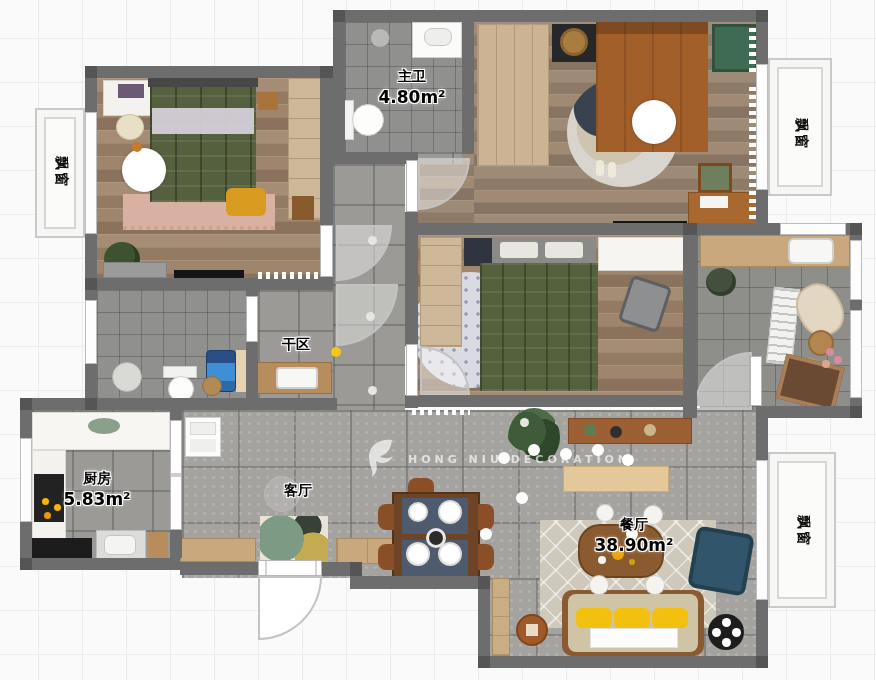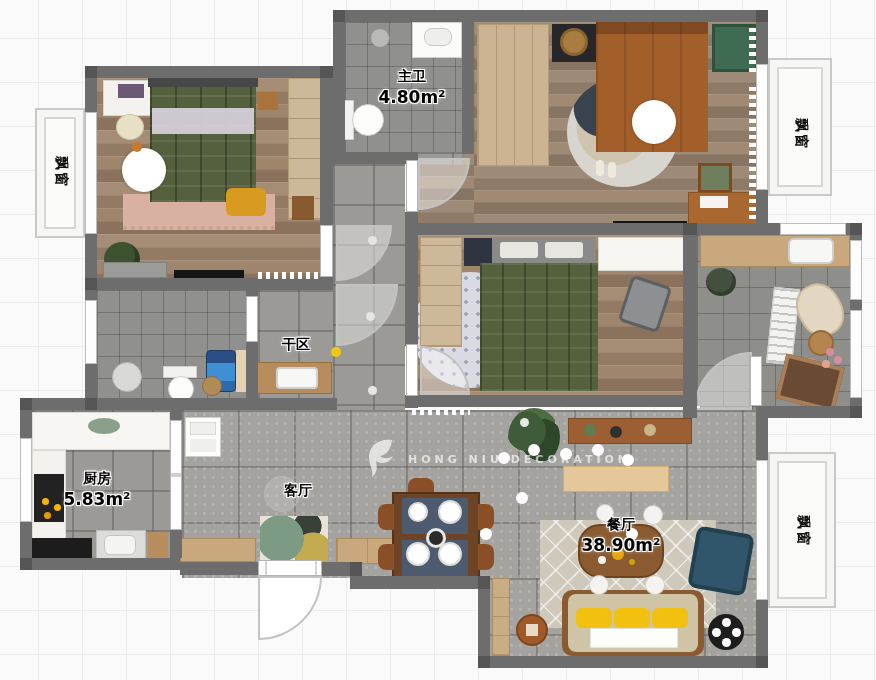--- a/index.html
+++ b/index.html
@@ -313,21 +313,21 @@
   <div class="abs rlabel" style="left:296px;top:336px;">
     <span class="nm">干区</span>
   </div>
   <div class="abs rlabel" style="left:97px;top:470px;">
     <span class="nm">厨房</span>
       <span class="ar">5.83m²</span>
   </div>
   <div class="abs rlabel" style="left:298px;top:482px;">
     <span class="nm">客厅</span>
   </div>
-  <div class="abs rlabel" style="left:621px;top:516px;">
+  <div class="abs rlabel" style="left:634px;top:516px;">
     <span class="nm">餐厅</span>
       <span class="ar">38.90m²</span>
   </div>
   <div class="abs vlabel" style="left:61px;top:172px;">飘窗</div>
   <div class="abs vlabel" style="left:801px;top:134px;">飘窗</div>
   <div class="abs vlabel" style="left:803px;top:531px;">飘窗</div>
 
   <div class="abs wm" style="left:362px;top:436px;">
     <svg width="38" height="42" viewBox="0 0 38 42">
       <path d="M30 4 C18 2 8 9 7 19 C6 28 12 34 10 41 C16 37 15 30 14 25 C20 29 28 27 31 20 C27 23 21 23 18 20 C24 19 29 14 30 4 Z" fill="rgba(255,255,255,0.66)"></path>

